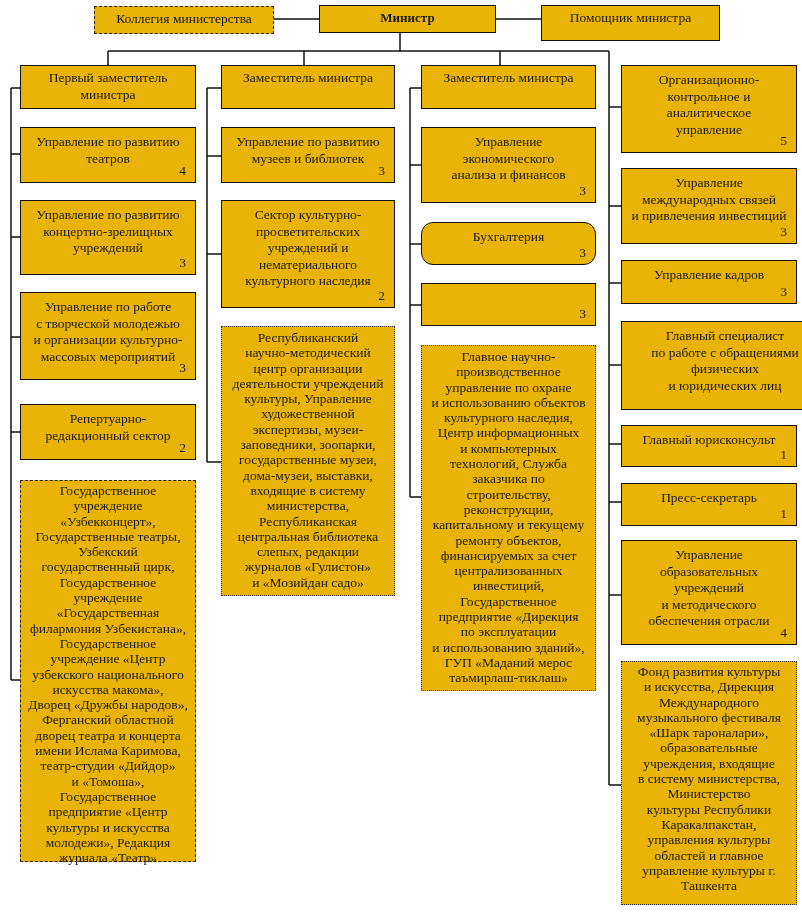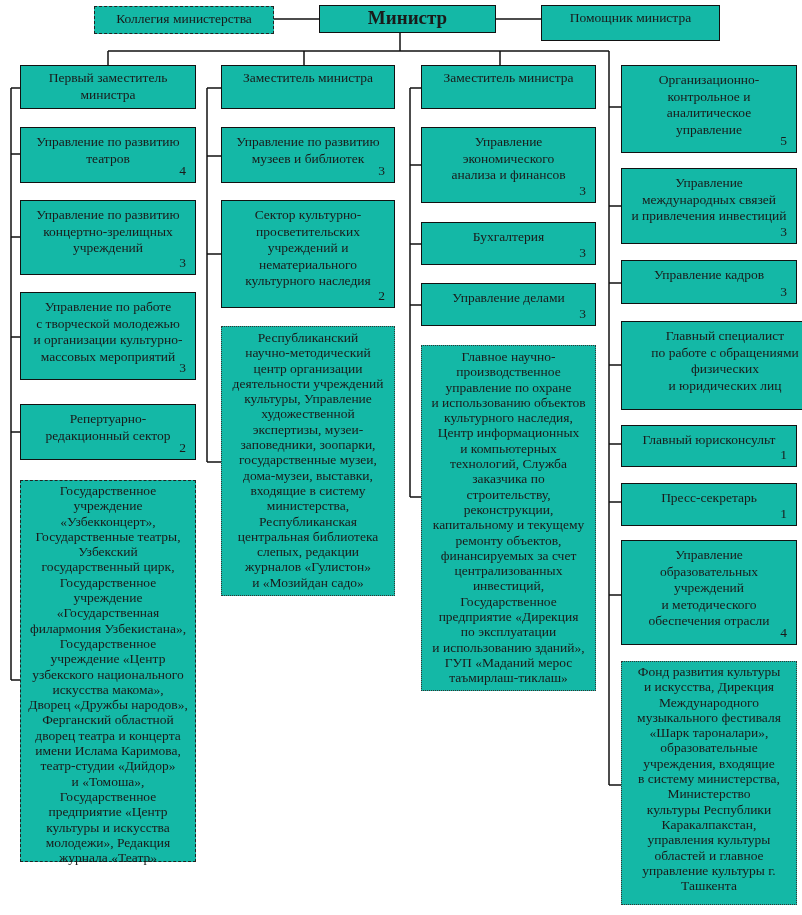--- a/index.html
+++ b/index.html
@@ -1,25 +1,25 @@
 <!DOCTYPE html>
 <html><head>
 <meta charset="utf-8">
 <style>
   html, body { margin: 0; padding: 0; background: #ffffff; }
   body { width: 802px; height: 915px; position: relative; overflow: hidden;
          font-family: "Liberation Serif", serif; color: #1a1a1a; }
   .box { position: absolute; box-sizing: border-box; border: 1.5px solid #111;
-         background: #14b8a6; text-align: center; font-size: 13.5px; line-height: 16.5px; }
+         background: #eab308; text-align: center; font-size: 13.5px; line-height: 16.5px; }
   .dashed { border: 1.5px dashed #222; }
   .dotted { border: 1.5px dotted #333; }
   .box .t { display: block; padding: 6px 4px 0 4px; white-space: pre-line; }
   .box .n { position: absolute; right: 9px; bottom: 3px; font-size: 13.5px; }
   .hdr .t { padding-top: 7px; }
-  .minister { font-weight: bold; font-size: 19px; }
+  .minister { font-weight: bold; font-size: 13px; }
   .minister .t { padding-top: 7px; }
   .svg-lines { position: absolute; left: 0; top: 0; }
 </style>
 </head>
 <body>
 
 <svg class="svg-lines" width="802" height="915">
   <g stroke="#111" stroke-width="1.5" fill="none">
 
     <line x1="274" y1="19" x2="319" y2="19"></line>
@@ -168,26 +168,25 @@
 
 <div class="box hdr" style="left:421px;top:65px;width:175px;height:44px;">
   <span class="t" style="padding-top:4px;">Заместитель министра</span>
 </div>
 <div class="box" style="left:421px;top:127px;width:175px;height:76px;">
   <span class="t">Управление
 экономического
 анализа и финансов</span>
   <span class="n">3</span>
 </div>
-<div class="box" style="left:421px;top:222px;width:175px;height:43px;">
+<div class="box" style="left:421px;top:222px;width:175px;height:43px;border-radius:12px;">
   <span class="t">Бухгалтерия</span>
   <span class="n">3</span>
 </div>
 <div class="box" style="left:421px;top:283px;width:175px;height:43px;">
-  <span class="t">Управление делами</span>
   <span class="n">3</span>
 </div>
 <div class="box dotted" style="left:421px;top:345px;width:175px;height:346px;">
   <span class="t" style="padding-top:3px;line-height:15.3px;">Главное научно-
 производственное
 управление по охране
 и использованию объектов
 культурного наследия,
 Центр информационных
 и компьютерных

